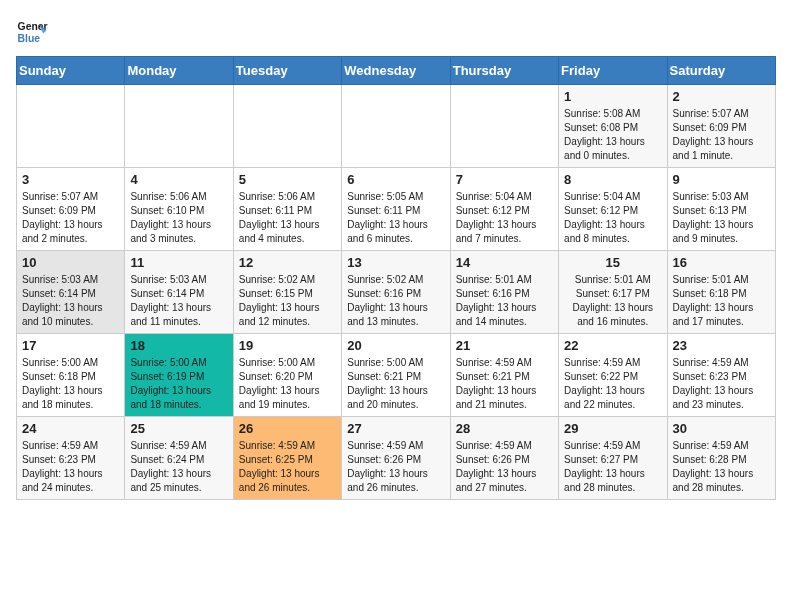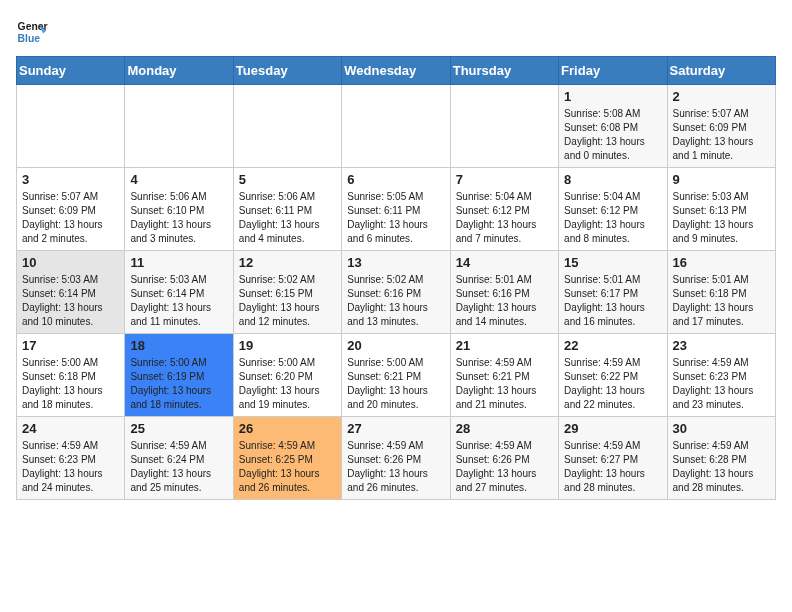--- a/index.html
+++ b/index.html
@@ -172,35 +172,35 @@
           <div class="day-info">Sunrise: 5:02 AM<br>Sunset: 6:15 PM<br>Daylight: 13 hours and 12 minutes.</div>
         </td>
         <td style="background: rgb(247, 247, 247);">
           <span class="day-number">13</span>
           <div class="day-info">Sunrise: 5:02 AM<br>Sunset: 6:16 PM<br>Daylight: 13 hours and 13 minutes.</div>
         </td>
         <td style="background: rgb(247, 247, 247);">
           <span class="day-number">14</span>
           <div class="day-info">Sunrise: 5:01 AM<br>Sunset: 6:16 PM<br>Daylight: 13 hours and 14 minutes.</div>
         </td>
-        <td style="background: rgb(247, 247, 247);">
+        <td style="background: rgb(247, 247, 247); text-align: center;">
           <span class="day-number">15</span>
           <div class="day-info">Sunrise: 5:01 AM<br>Sunset: 6:17 PM<br>Daylight: 13 hours and 16 minutes.</div>
         </td>
         <td style="background: rgb(247, 247, 247);">
           <span class="day-number">16</span>
           <div class="day-info">Sunrise: 5:01 AM<br>Sunset: 6:18 PM<br>Daylight: 13 hours and 17 minutes.</div>
         </td>
       </tr>
       <tr>
         <td style="background: rgb(255, 255, 255);">
           <span class="day-number">17</span>
           <div class="day-info">Sunrise: 5:00 AM<br>Sunset: 6:18 PM<br>Daylight: 13 hours and 18 minutes.</div>
         </td>
-        <td style="background: #3b82f6;">
+        <td style="background: #14b8a6;">
           <span class="day-number">18</span>
           <div class="day-info">Sunrise: 5:00 AM<br>Sunset: 6:19 PM<br>Daylight: 13 hours and 18 minutes.</div>
         </td>
         <td style="background: rgb(255, 255, 255); margin-left: 43px;">
           <span class="day-number">19</span>
           <div class="day-info">Sunrise: 5:00 AM<br>Sunset: 6:20 PM<br>Daylight: 13 hours and 19 minutes.</div>
         </td>
         <td style="background: rgb(255, 255, 255);">
           <span class="day-number">20</span>
           <div class="day-info">Sunrise: 5:00 AM<br>Sunset: 6:21 PM<br>Daylight: 13 hours and 20 minutes.</div>

